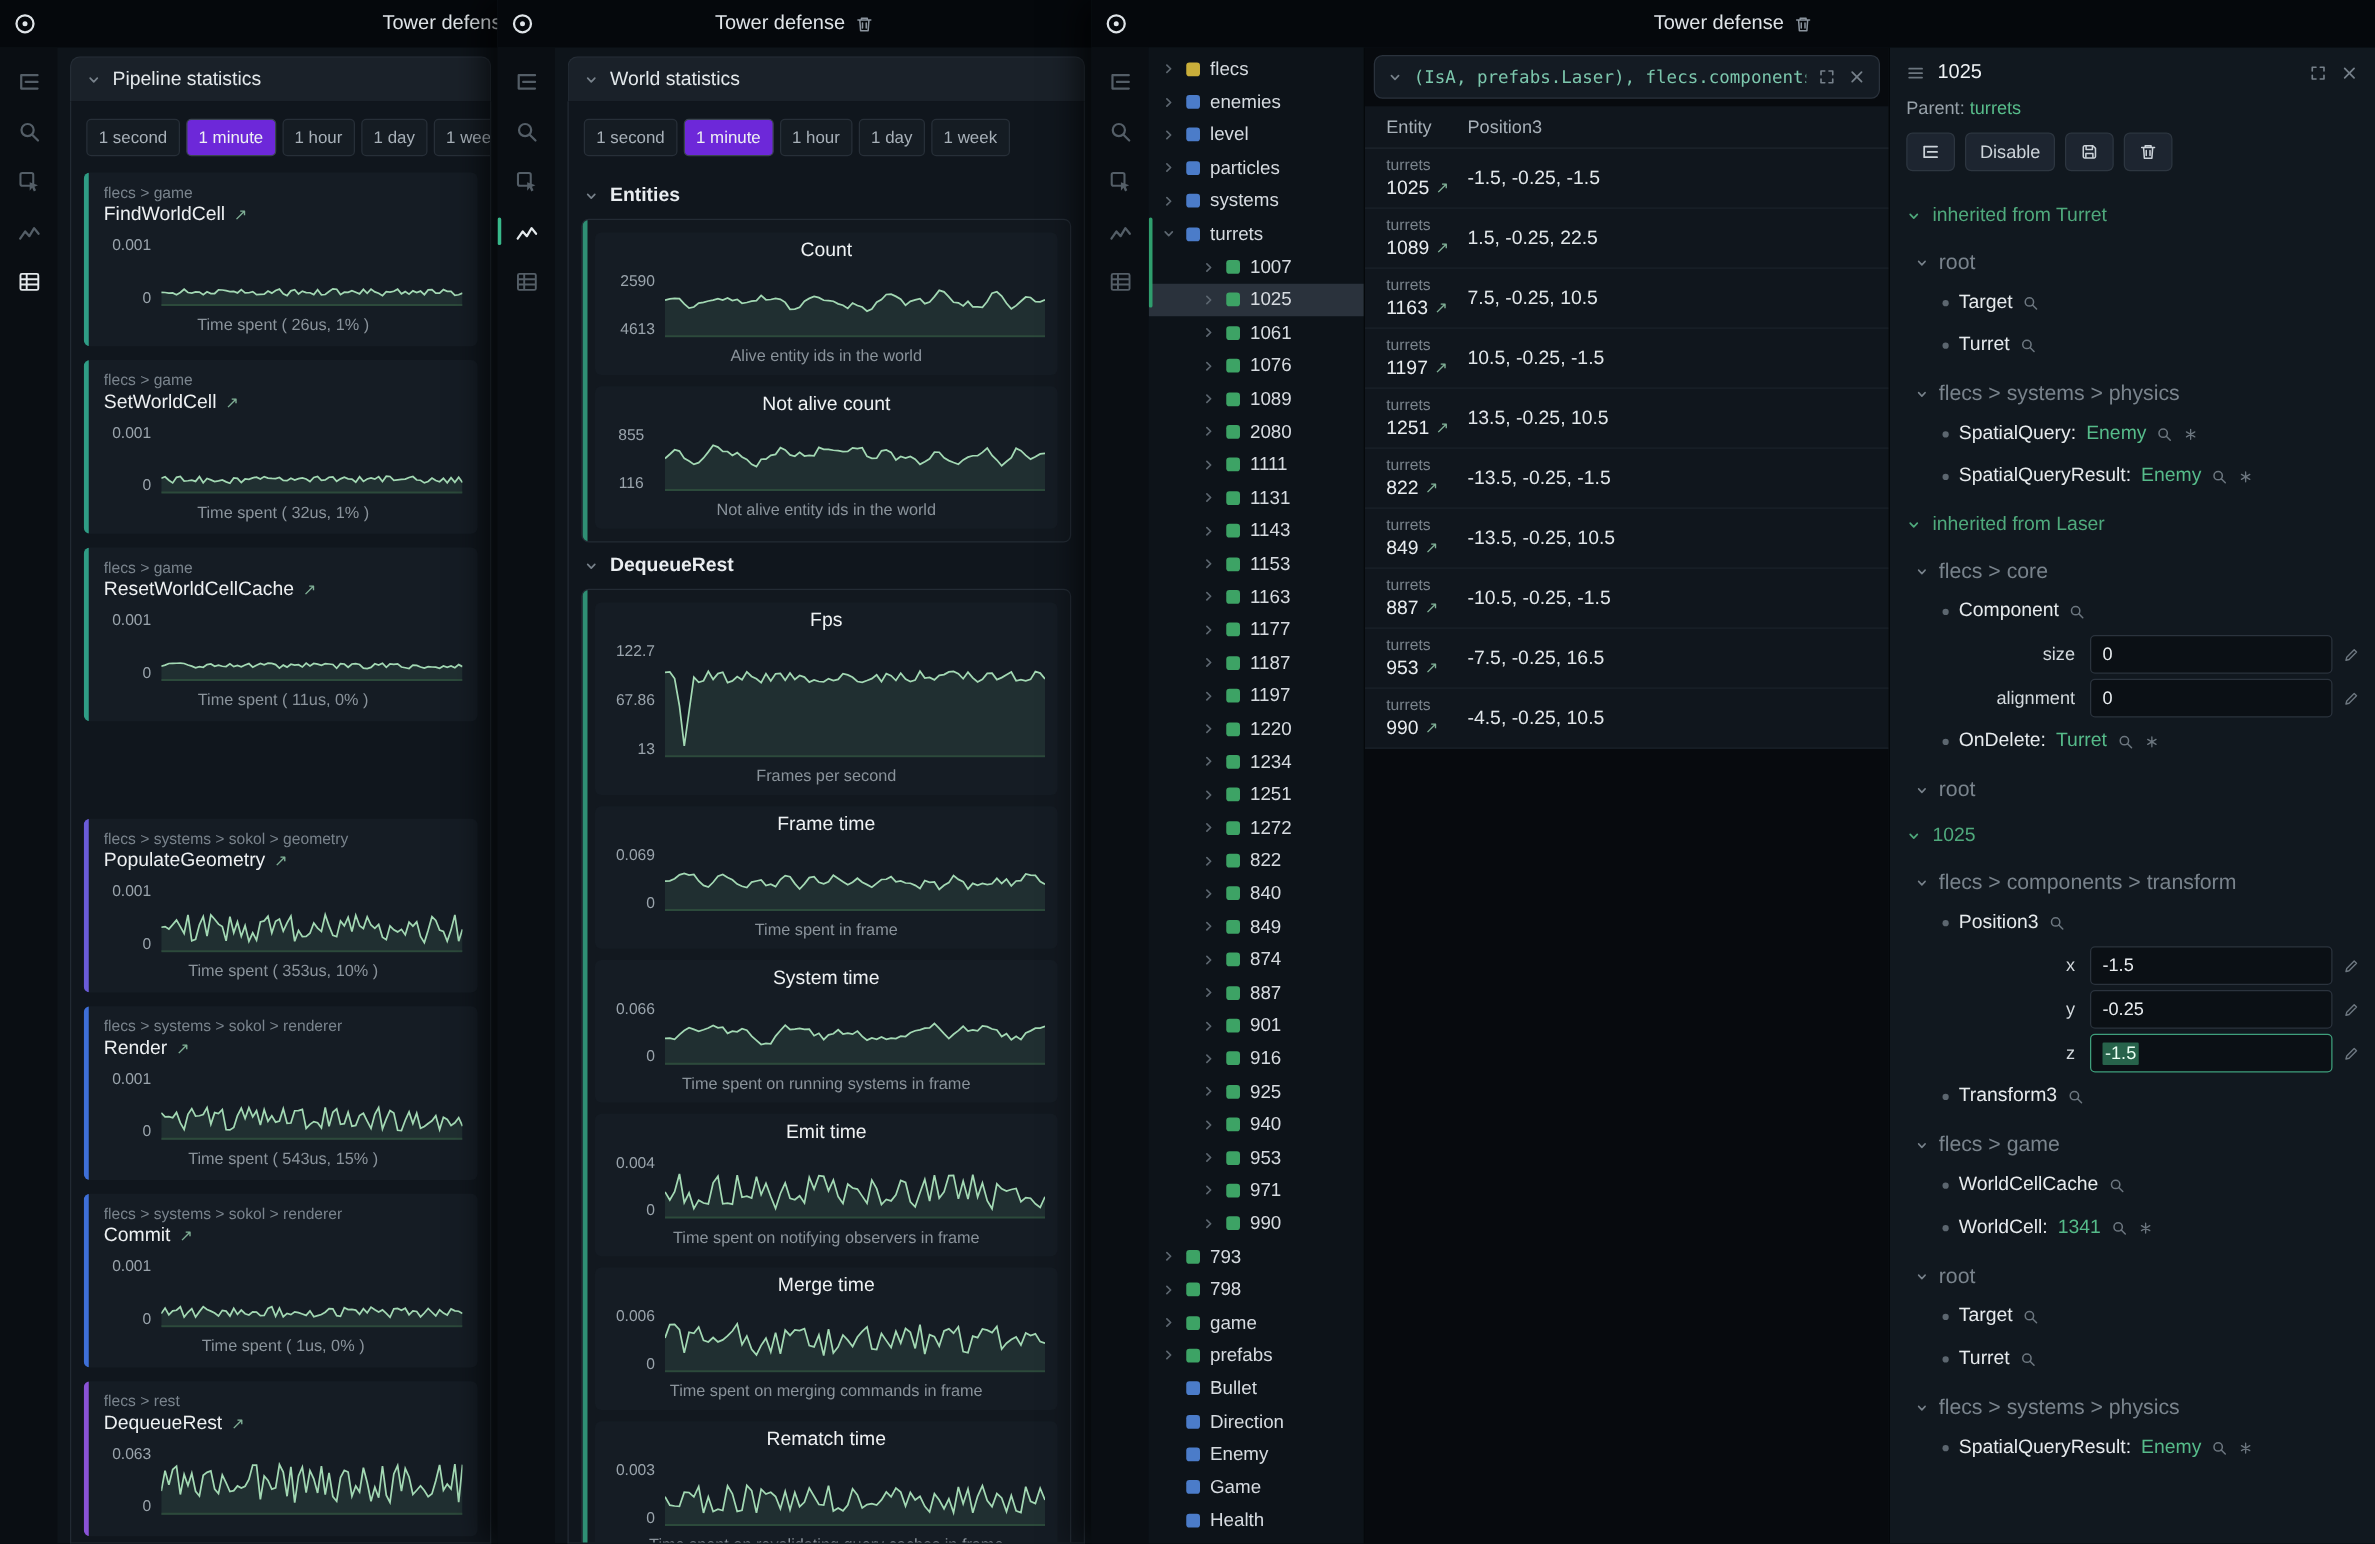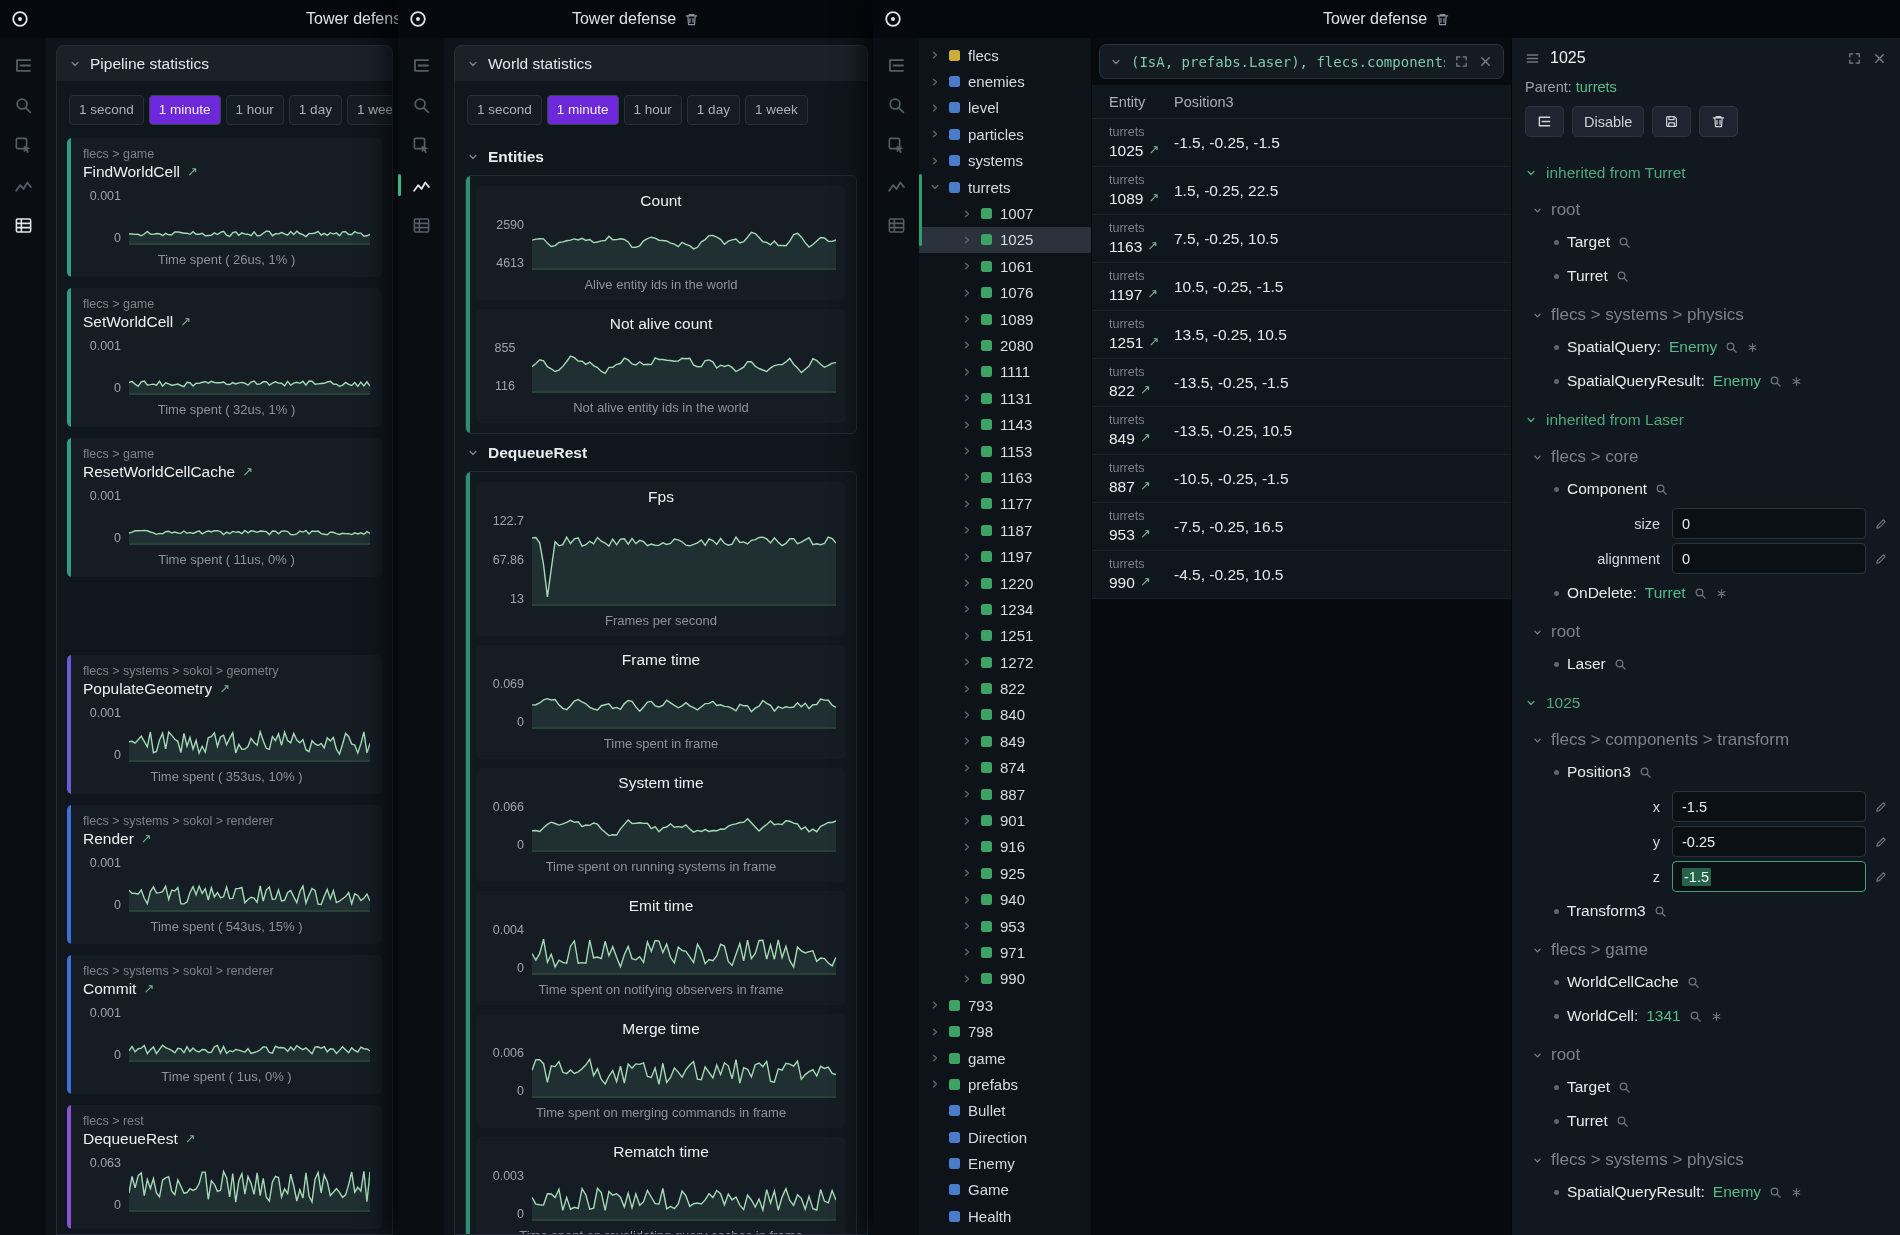--- a/index.html
+++ b/index.html
@@ -1227,30 +1227,20 @@
             </span>
           </div>
           <div class="row-path">
             <span class="chev sm">
               <svg viewBox="0 0 16 16" fill="none" stroke="currentColor" stroke-width="1.8" stroke-linecap="round" stroke-linejoin="round">
                 <path d="M4.2 6l3.8 4 3.8-4"></path>
               </svg>
             </span>
             <span>root</span>
           </div>
-          <div class="row-comp">
-            <span class="bullet"></span>
-            <span>Laser</span>
-            <span class="mi">
-              <svg viewBox="0 0 16 16" fill="none" stroke="currentColor" stroke-width="1.5" stroke-linecap="round">
-                <circle cx="6.8" cy="6.8" r="4.1"></circle>
-                <path d="M9.9 9.9L13.8 13.8"></path>
-              </svg>
-            </span>
-          </div>
           <div class="row-section">
             <span class="chev">
               <svg viewBox="0 0 16 16" fill="none" stroke="currentColor" stroke-width="1.8" stroke-linecap="round" stroke-linejoin="round">
                 <path d="M4.2 6l3.8 4 3.8-4"></path>
               </svg>
             </span>
             <span>1025</span>
           </div>
           <div class="row-path">
             <span class="chev sm">

